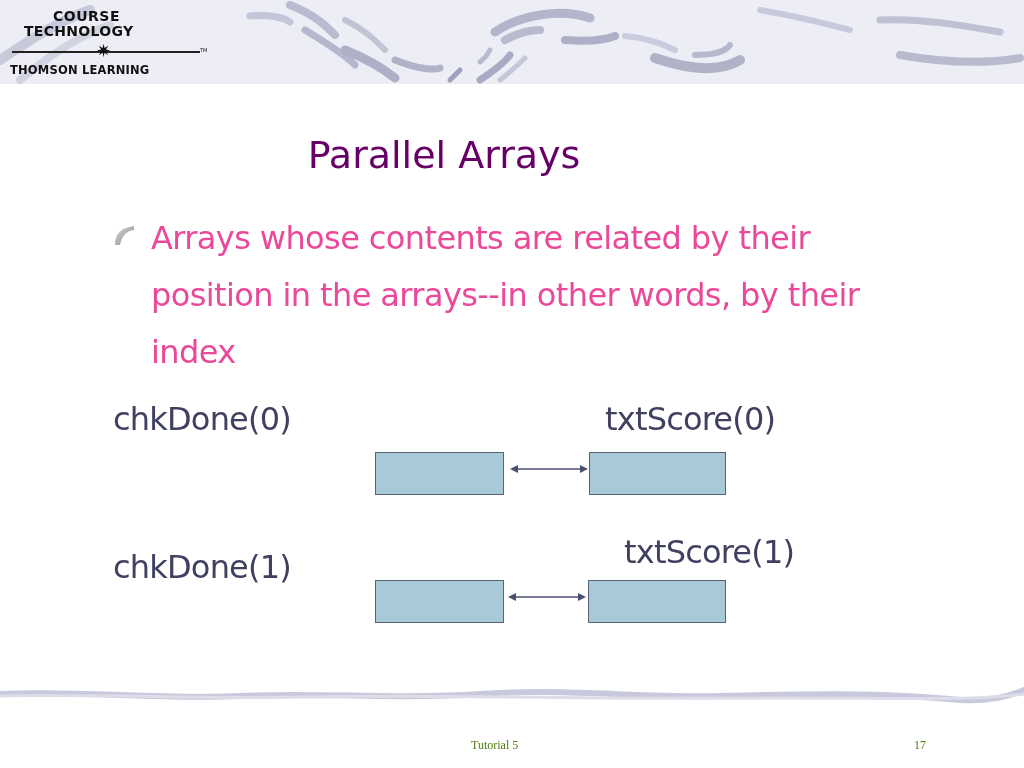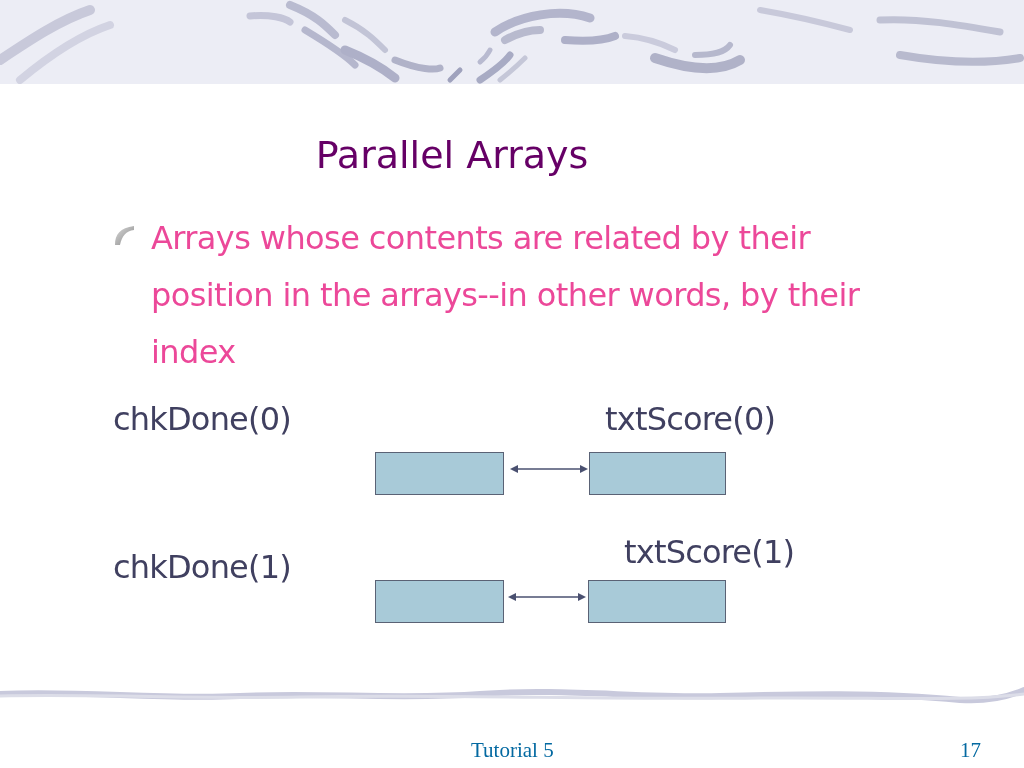--- a/index.html
+++ b/index.html
@@ -19,21 +19,21 @@
       font-family: "DejaVu Sans", sans-serif; font-weight: bold;
     }
     .logo .l1 { position: absolute; left: 45px; top: 2px; font-size: 14px; letter-spacing: 0.5px; }
     .logo .l2 { position: absolute; left: 16px; top: 17px; font-size: 14px; letter-spacing: 0.3px; }
     .logo .rule { position: absolute; left: 4px; top: 45px; width: 188px; height: 2px; background: #222; }
     .logo .star { position: absolute; left: 88px; top: 35px; font-size: 18px; line-height: 20px; }
     .logo .tm { position: absolute; left: 192px; top: 41px; font-size: 5px; font-weight: normal; }
     .logo .l3 { position: absolute; left: 2px; top: 57px; font-size: 11.5px; letter-spacing: 0.2px; }
 
     .title {
-      position: absolute; left: 12px; width: 880px; top: 133px;
+      position: absolute; left: 4px; width: 880px; top: 133px;
       text-align: center; font-size: 38px; color: #660066;
       font-family: "DejaVu Sans", sans-serif;
     }
     .bullet-icon { position: absolute; left: 112px; top: 224px; width: 24px; height: 22px; }
     .bullet-text {
       position: absolute; left: 151px; top: 210px; width: 780px;
       font-size: 32px; line-height: 57px; color: #ec4899;
       font-family: "DejaVu Sans", sans-serif;
       letter-spacing: -0.6px;
     }
@@ -41,21 +41,21 @@
       position: absolute; font-size: 32px; color: #404060;
       font-family: "DejaVu Sans", sans-serif; letter-spacing: -0.8px;
     }
     .box {
       position: absolute; background: #a8cad8; border: 1.5px solid #5a6275;
       box-sizing: border-box;
     }
     .arrow { position: absolute; }
     .footer-swoosh { position: absolute; left: 0; top: 684px; }
     .footer-text {
-      position: absolute; top: 738px; font-size: 21px; color: #0369a1;
+      position: absolute; top: 738px; font-size: 12px; color: #4d7c0f;
       font-family: "Liberation Serif", serif;
       text-align: center;
     }
   </style>
 </head>
 <body>
 
 <div class="header-band">
   <svg width="1024" height="84">
     <g fill="none" stroke-linecap="round">
@@ -75,20 +75,28 @@
       <path d="M505 40 C520 32 530 30 540 30" stroke="#b8bace" stroke-width="8"></path>
       <path d="M565 40 C590 42 605 40 615 36" stroke="#aeb0c8" stroke-width="8"></path>
       <path d="M625 36 C650 38 665 45 675 50" stroke="#cacbdc" stroke-width="6"></path>
       <path d="M695 55 C715 55 725 52 730 45" stroke="#b6b8cd" stroke-width="6"></path>
       <path d="M655 58 C690 70 720 72 740 60" stroke="#b0b2c8" stroke-width="10"></path>
       <path d="M760 10 C790 15 820 22 850 30" stroke="#c8c9da" stroke-width="6"></path>
       <path d="M880 20 C920 18 960 25 1000 32" stroke="#c0c2d4" stroke-width="7"></path>
       <path d="M900 55 C940 62 980 65 1020 58" stroke="#b8bace" stroke-width="8"></path>
     </g>
   </svg>
+  <div class="logo">
+    <span class="l1">COURSE</span>
+    <span class="l2">TECHNOLOGY</span>
+    <div class="rule"></div>
+    <span class="star">✷</span>
+    <span class="tm">TM</span>
+    <span class="l3">THOMSON LEARNING</span>
+  </div>
 </div>
 
 <div class="title">Parallel Arrays</div>
 
 <svg class="bullet-icon" viewBox="0 0 24 22">
   <defs>
     <linearGradient id="bg" x1="0" y1="0" x2="1" y2="1">
       <stop offset="0" stop-color="#d8d8d8"></stop>
       <stop offset="1" stop-color="#8a8a8a"></stop>
     </linearGradient>
@@ -116,13 +124,13 @@
   <polygon points="80,7 72,3 72,11" fill="#4a5070"></polygon>
 </svg>
 <div class="box" style="left:588px; top:580px; width:138px; height:43px;"></div>
 
 <svg class="footer-swoosh" width="1024" height="30">
   <path d="M0 10 C80 6 160 16 240 12 C320 8 400 16 480 10 C560 4 640 14 720 12 C800 10 880 8 960 16 C990 18 1010 12 1024 6" fill="none" stroke="#c8c9dc" stroke-width="6" stroke-linecap="round"></path>
   <path d="M0 12 C100 10 200 15 300 13 C450 10 600 16 760 14 C880 13 960 18 1024 10" fill="none" stroke="#dcdde8" stroke-width="3"></path>
 </svg>
 
 <div class="footer-text" style="left:471px;">Tutorial 5</div>
-<div class="footer-text" style="left:960px;">17</div>
+<div class="footer-text" style="left:914px;">17</div>
 
 </body></html>

